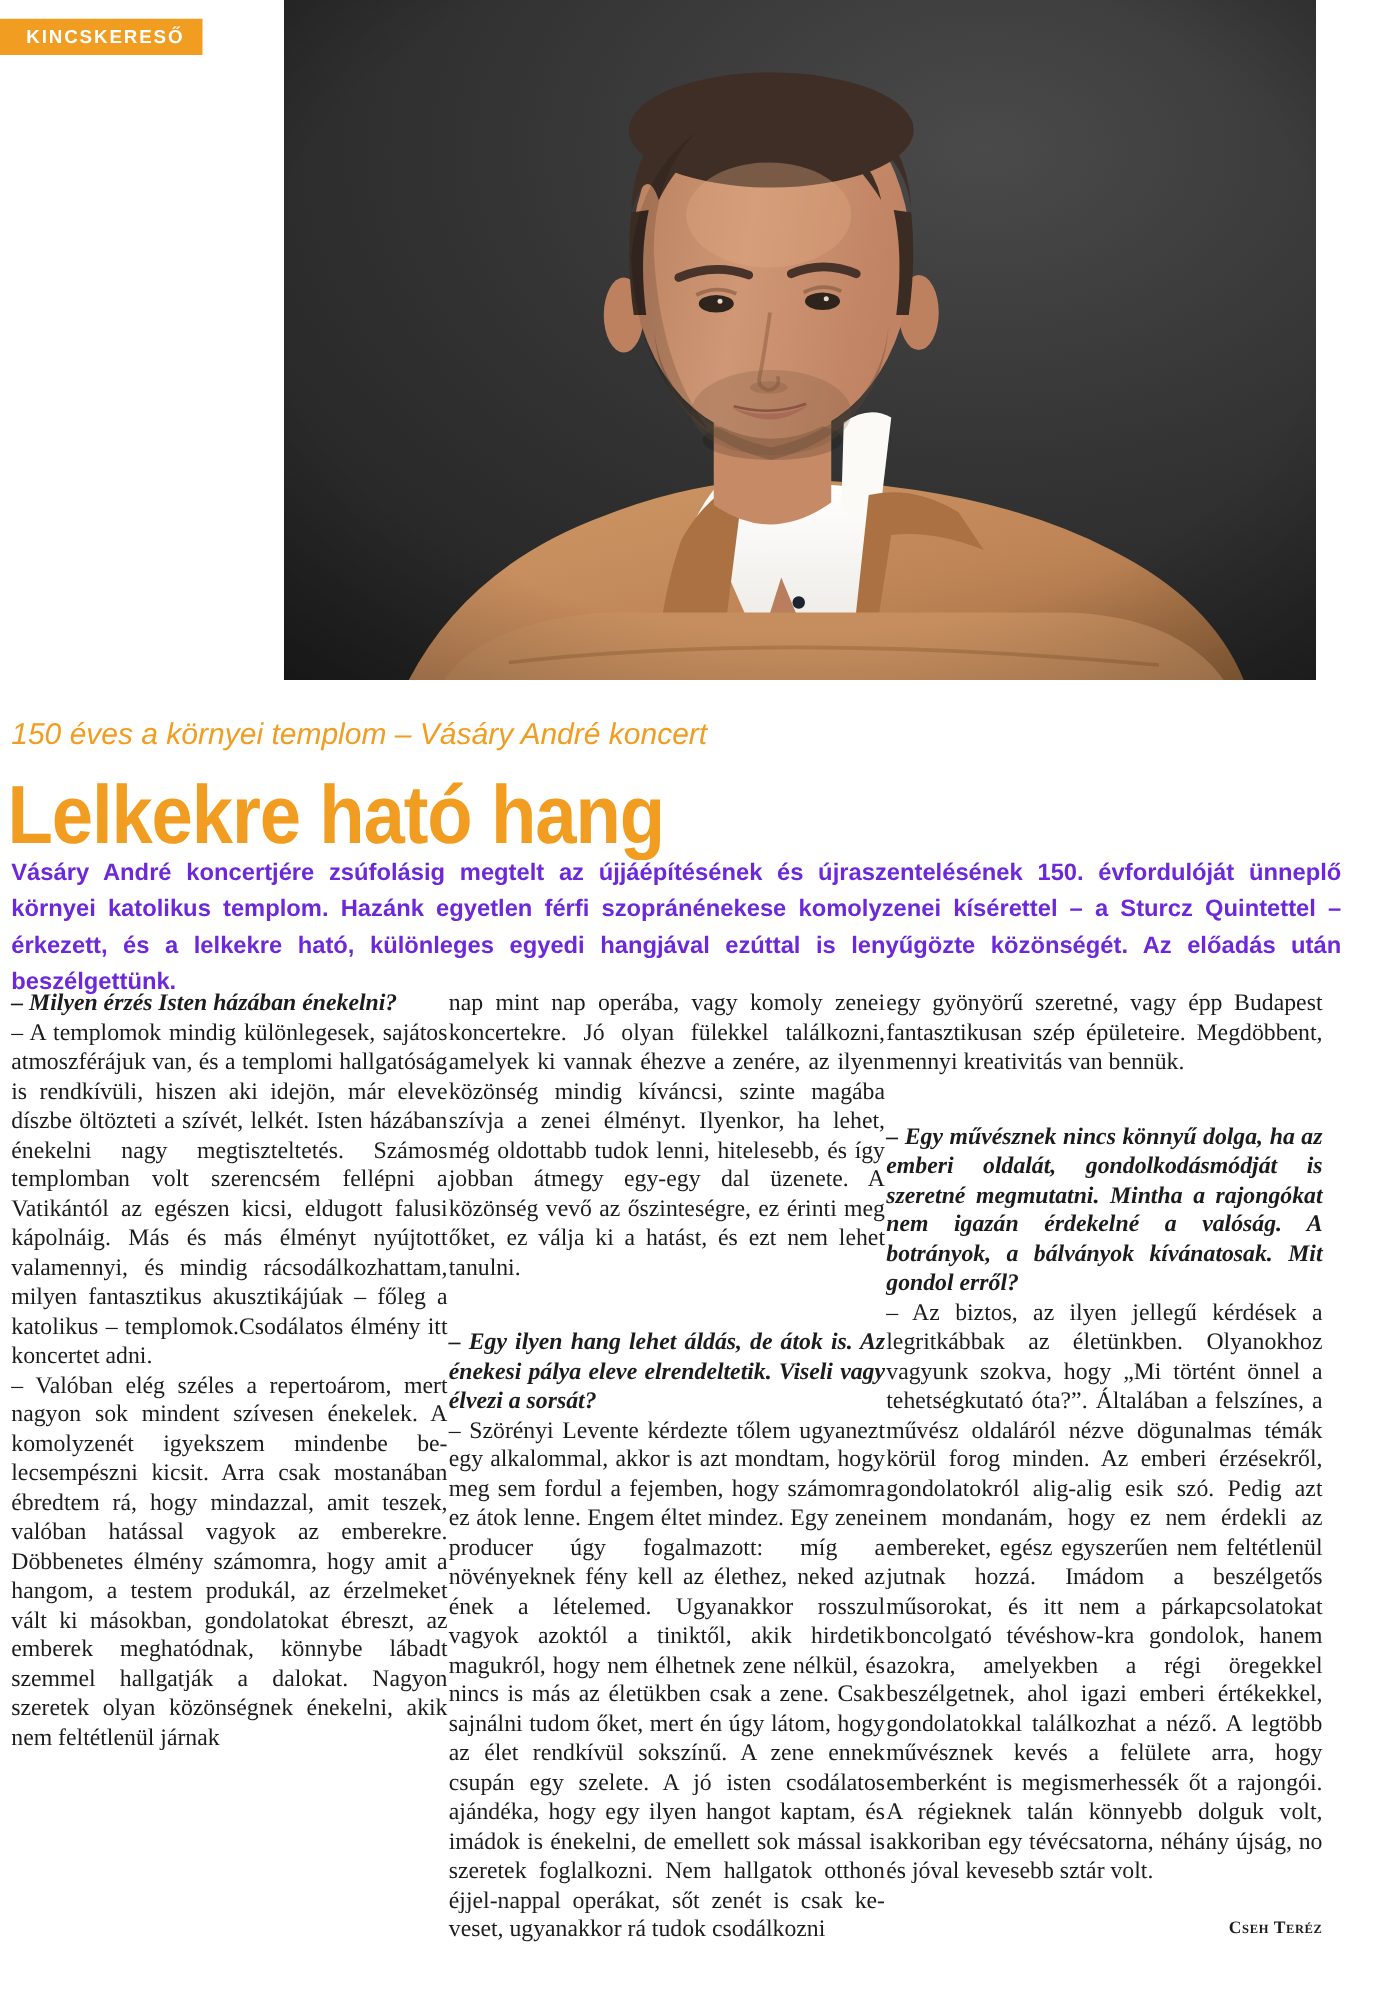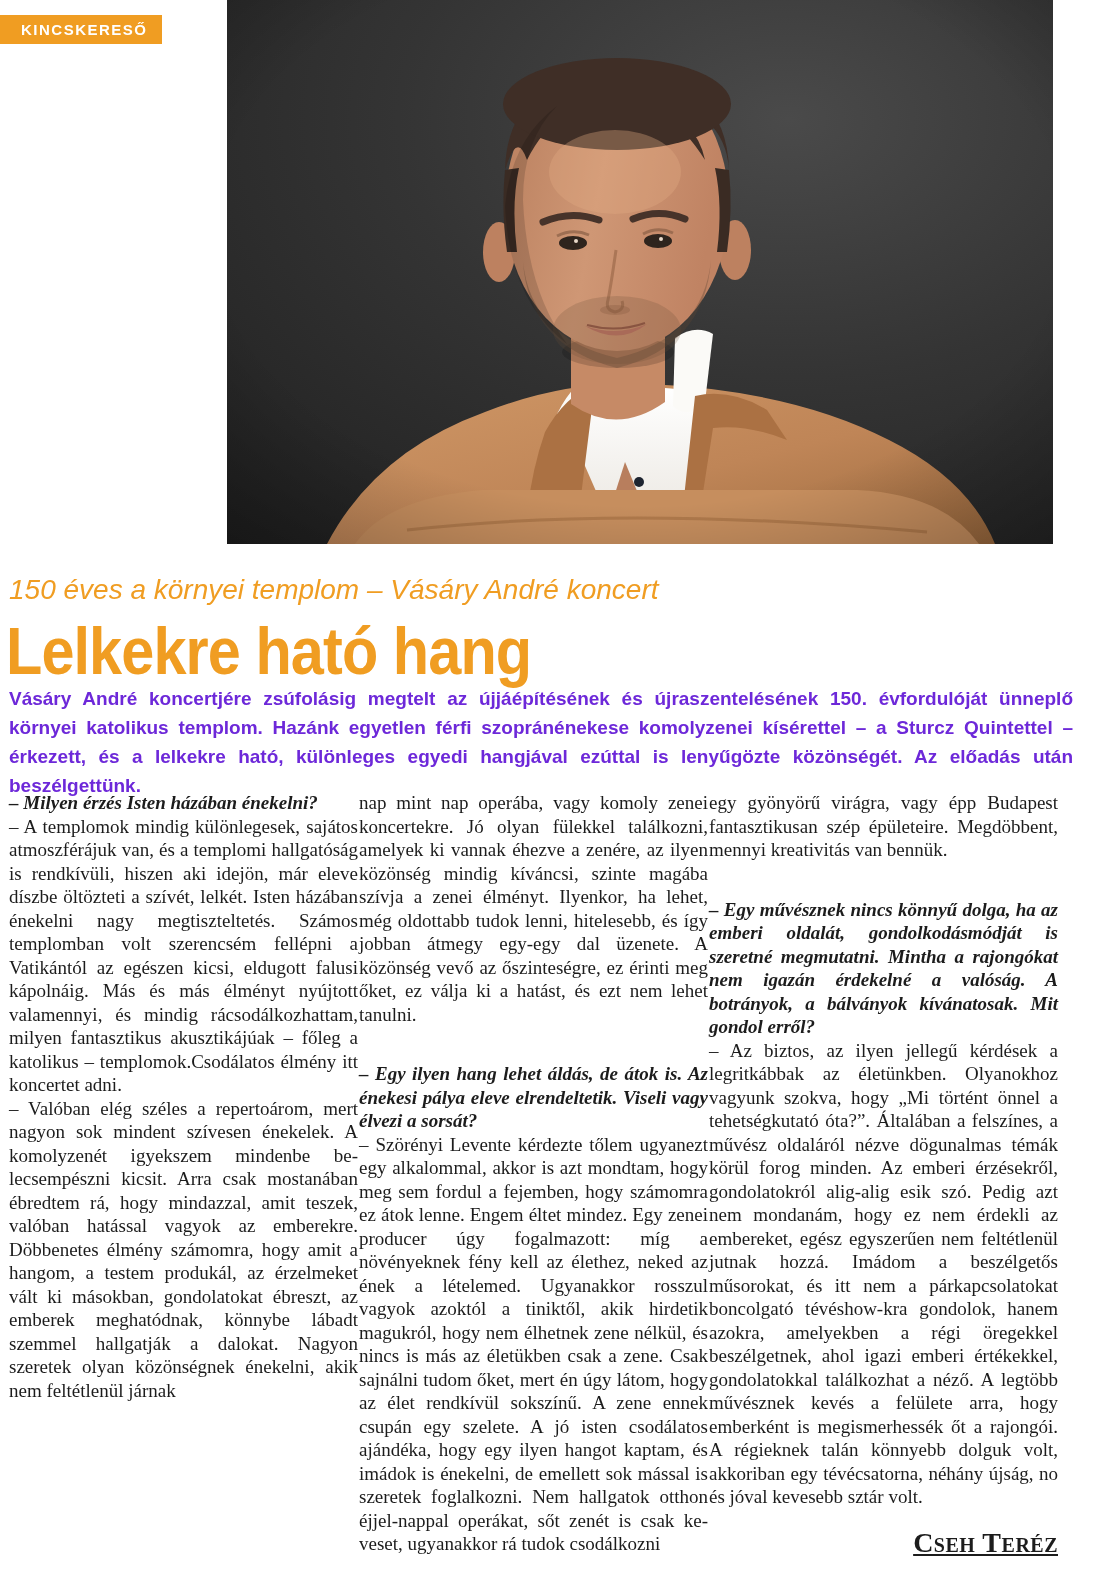--- a/index.html
+++ b/index.html
@@ -23,21 +23,21 @@
   .photo {
     position:absolute; left:227px; top:0;
     width:826px; height:544px; overflow:hidden;
   }
   .photo svg { display:block; }
 
   .kicker {
     position:absolute; left:9px; top:574px;
     font-family:"Liberation Sans", sans-serif;
     font-style:italic; font-weight:normal;
-    font-size:28px; color:#F09D22; white-space:nowrap;
+    font-size:24px; color:#F09D22; white-space:nowrap;
   }
 
   .headline {
     position:absolute; left:6px; top:613px; margin:0;
     font-family:"Liberation Sans", sans-serif;
     font-weight:bold; font-size:66px; letter-spacing:-1px;
     color:#F09D22; white-space:nowrap;
     transform:scaleX(0.9); transform-origin:0 0;
   }
 
@@ -55,23 +55,22 @@
   .col {
     flex:1 1 0; min-width:0;
     font-size:19px; line-height:23.5px;
     color:#1c1c1c; text-align:justify;
   }
   .col p { margin:0; }
   .col p.question { font-weight:bold; font-style:italic; margin-top:36px; }
   .col p.question:first-child { margin-top:0; }
   .col p.signature {
     text-align:right; font-variant:small-caps;
-    font-weight:bold; font-size:28px; letter-spacing:0.5px;
+    font-weight:bold; font-size:14px; letter-spacing:0.5px;
     margin-top:22px;
-    text-decoration:underline;
   }
 </style>
 </head>
 <body>
 
 <div class="page">
 
   <div class="tag">
     <span>KINCSKERESŐ</span>
   </div>
@@ -183,20 +182,20 @@
         <p class="question">– Milyen érzés Isten házában énekelni?</p>
         <p class="answer">– A templomok mindig különlegesek, sajátos atmoszférájuk van, és a templo­mi hallgatóság is rendkívüli, hiszen aki idejön, már eleve díszbe öltözteti a szí­vét, lelkét. Isten házában énekelni nagy megtiszteltetés. Számos templomban volt szerencsém fellépni a Vatikántól az egé­szen kicsi, eldugott falusi kápolnáig. Más és más élményt nyújtott valamennyi, és mindig rácsodálkozhattam, milyen fan­tasztikus akusztikájúak – főleg a katoli­kus – templomok.Csodálatos élmény itt koncertet adni.</p>
         <p class="answer">– Valóban elég széles a repertoárom, mert nagyon sok mindent szívesen énekelek. A komolyzenét igyekszem mindenbe be­lecsempészni kicsit. Arra csak mostaná­ban ébredtem rá, hogy mindazzal, amit teszek, valóban hatással vagyok az em­berekre. Döbbenetes élmény számomra, hogy amit a hangom, a testem produkál, az érzelmeket vált ki másokban, gondola­tokat ébreszt, az emberek meghatódnak, könnybe lábadt szemmel hallgatják a da­lokat. Nagyon szeretek olyan közönség­nek énekelni, akik nem feltétlenül járnak</p>
       </div>
     <div class="col">
         <p class="answer">nap mint nap operába, vagy komoly zenei koncertekre. Jó olyan fülekkel találkozni, amelyek ki vannak éhezve a zenére, az ilyen közönség mindig kíváncsi, szinte magába szívja a zenei élményt. Ilyenkor, ha lehet, még oldottabb tudok lenni, hite­lesebb, és így jobban átmegy egy-egy dal üzenete. A közönség vevő az őszinteség­re, ez érinti meg őket, ez válja ki a hatást, és ezt nem lehet tanulni.</p>
         <p class="question">– Egy ilyen hang lehet áldás, de átok is. Az énekesi pálya eleve elrendeltetik. Vi­seli vagy élvezi a sorsát?</p>
         <p class="answer">– Szörényi Levente kérdezte tőlem ugyan­ezt egy alkalommal, akkor is azt mond­tam, hogy meg sem fordul a fejemben, hogy számomra ez átok lenne. Engem éltet mindez. Egy zenei producer úgy fo­galmazott: míg a növényeknek fény kell az élethez, neked az ének a lételemed. Ugyanakkor rosszul vagyok azoktól a ti­niktől, akik hirdetik magukról, hogy nem élhetnek zene nélkül, és nincs is más az életükben csak a zene. Csak sajnálni tu­dom őket, mert én úgy látom, hogy az élet rendkívül sokszínű. A zene ennek csupán egy szelete. A jó isten csodálatos ajándéka, hogy egy ilyen hangot kaptam, és imádok is énekelni, de emellett sok mással is sze­retek foglalkozni. Nem hallgatok otthon éjjel-nappal operákat, sőt zenét is csak ke­veset, ugyanakkor rá tudok csodálkozni</p>
       </div>
     <div class="col">
-        <p class="answer">egy gyönyörű virágra, vagy épp Budapest fantasztikusan szép épületeire. Megdöb­bent, mennyi kreativitás van bennük.</p>
+        <p class="answer">egy gyönyörű szeretné, vagy épp Budapest fantasztikusan szép épületeire. Megdöb­bent, mennyi kreativitás van bennük.</p>
         <p class="question">– Egy művésznek nincs könnyű dolga, ha az emberi oldalát, gondolkodásmódját is szeretné megmutatni. Mintha a rajon­gókat nem igazán érdekelné a valóság. A botrányok, a bálványok kívánatosak. Mit gondol erről?</p>
         <p class="answer">– Az biztos, az ilyen jellegű kérdések a legritkábbak az életünkben. Olyanokhoz vagyunk szokva, hogy „Mi történt önnel a tehetségkutató óta?”. Általában a felszí­nes, a művész oldaláról nézve dögunal­mas témák körül forog minden. Az embe­ri érzésekről, gondolatokról alig-alig esik szó. Pedig azt nem mondanám, hogy ez nem érdekli az embereket, egész egysze­rűen nem feltétlenül jutnak hozzá. Imá­dom a beszélgetős műsorokat, és itt nem a párkapcsolatokat boncolgató tévéshow-kra gondolok, hanem azokra, amelyek­ben a régi öregekkel beszélgetnek, ahol igazi emberi értékekkel, gondolatokkal találkozhat a néző. A legtöbb művésznek kevés a felülete arra, hogy emberként is megismerhessék őt a rajongói. A régiek­nek talán könnyebb dolguk volt, akkori­ban egy tévécsatorna, néhány újság, no és jóval kevesebb sztár volt.</p>
         <p class="signature">Cseh Teréz</p>
       </div>
   </div>
 
 </div>
 
 </body></html>

